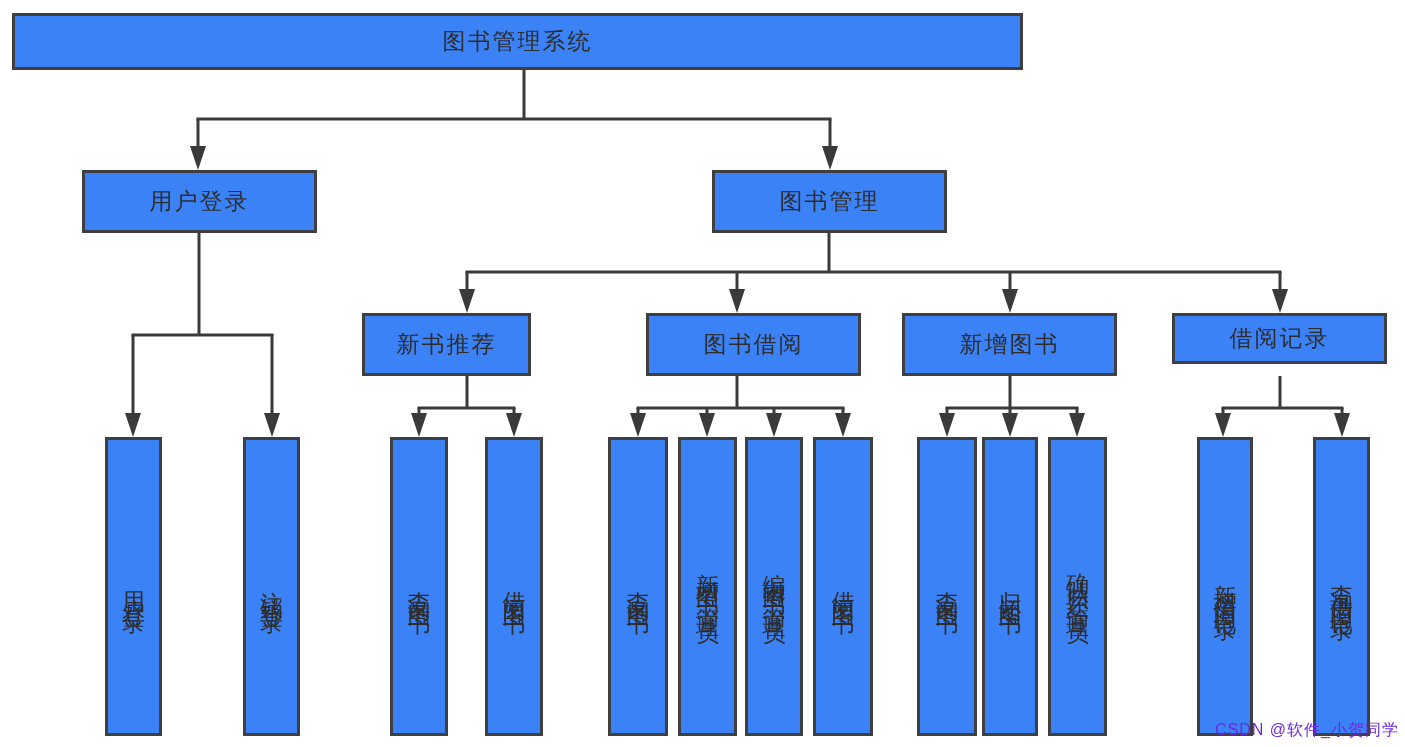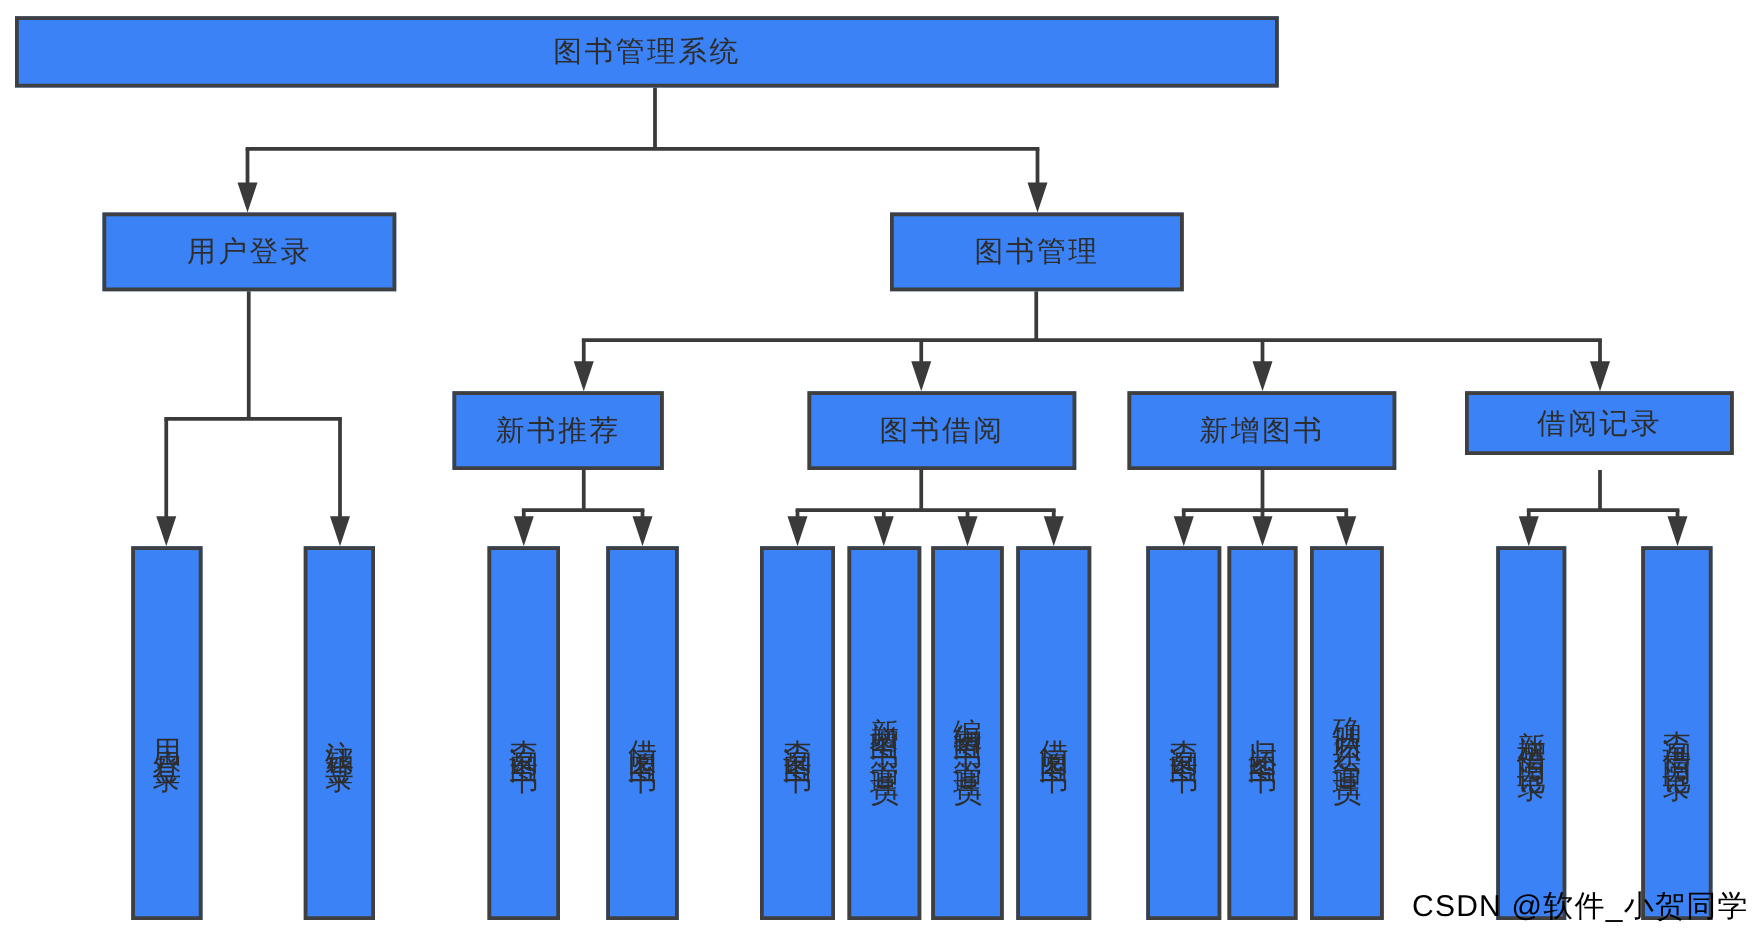--- a/index.html
+++ b/index.html
@@ -40,23 +40,23 @@
     text-orientation: mixed;
     font-size: 23px;
     letter-spacing: 7px;
     line-height: 1;
     white-space: nowrap;
   }
   .watermark {
     position: absolute;
     right: 6px;
     bottom: 6px;
-    font-size: 24px;
+    font-size: 16px;
     letter-spacing: 1px;
-    color: #000000;
+    color: #6d28d9;
     white-space: nowrap;
     z-index: 5;
   }
 </style>
 </head>
 <body>
 
 <div id="canvas">
 
   <svg id="connectors" viewBox="0 0 1405 747" xmlns="http://www.w3.org/2000/svg">

